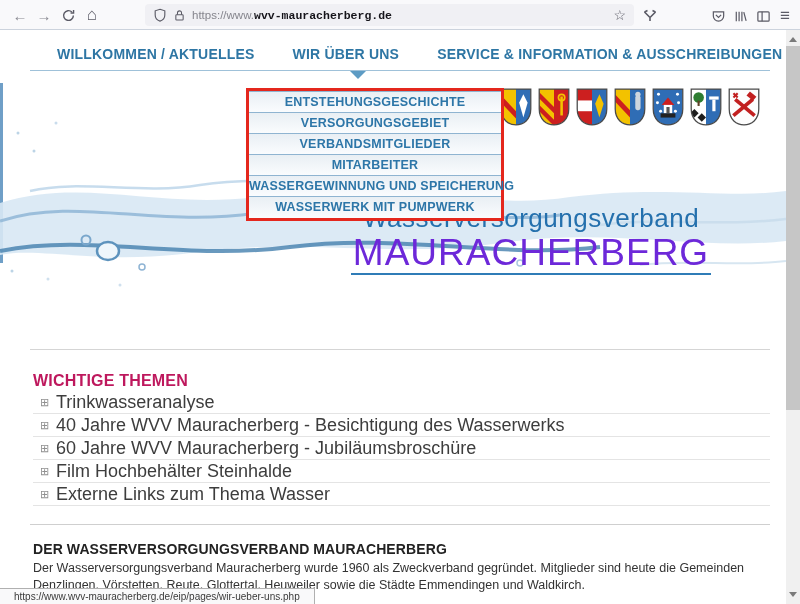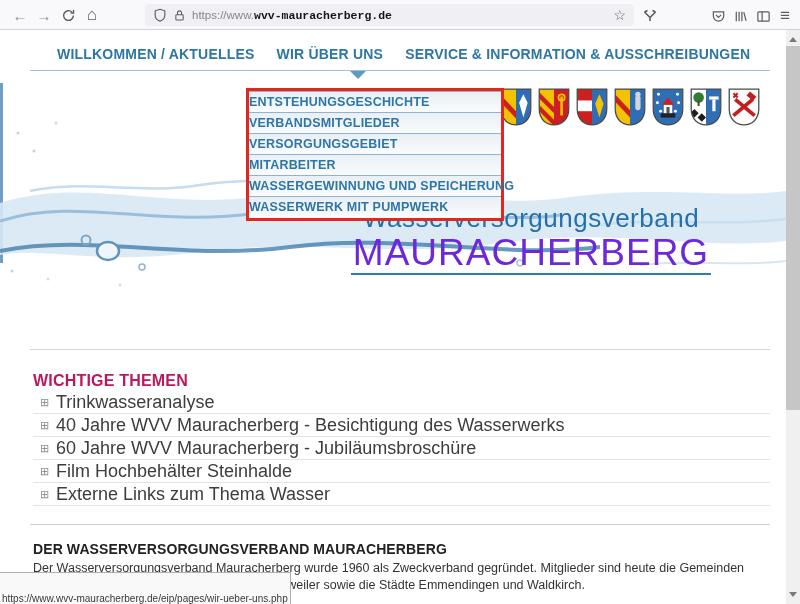--- a/index.html
+++ b/index.html
@@ -18,55 +18,55 @@
   .star { margin-left:auto; color:#5b5b66; font-size:14px; }
 
   
   .scrollbar { position:absolute; right:0; top:30px; width:14px; height:574px; background:#f0f0f0; z-index:35; }
   .scroll-arrow-up, .scroll-arrow-down { position:absolute; left:3px; width:0; height:0; border-left:4px solid transparent; border-right:4px solid transparent; }
   .scroll-arrow-up { top:7px; border-bottom:5px solid #7a7a7a; }
   .scroll-arrow-down { bottom:7px; border-top:5px solid #7a7a7a; }
   .scroll-thumb { position:absolute; left:0; top:16px; width:14px; height:364px; background:#c6c6c6; }
 
   
-  .sitenav { position:absolute; top:46px; left:57px; z-index:6; display:flex; gap:22px; }
+  .sitenav { position:absolute; top:46px; left:57px; z-index:6; display:flex; gap:38px; }
   .navitem { font-size:14px; font-weight:600; color:#2e76a4; letter-spacing:0.2px; white-space:nowrap; cursor:pointer; }
   .navrule { position:absolute; top:70px; left:30px; width:740px; height:1px; background:#9fc1d9; z-index:6; }
   .navcaret { position:absolute; top:71px; left:350px; width:0; height:0; border-left:8px solid transparent; border-right:8px solid transparent; border-top:8px solid #5d9bc4; z-index:6; }
 
   
   .header-art { position:absolute; top:75px; left:0; width:786px; height:218px; z-index:1; }
   .crest-row { position:absolute; top:88px; left:500px; display:flex; gap:6px; z-index:2; }
   .crest { width:32px; height:38px; }
 
   .site-title { position:absolute; top:203px; left:350px; width:362px; text-align:center; z-index:3; }
   .site-title-1 { font-size:26px; color:#2470ad; letter-spacing:0.5px; }
   .site-title-2 { font-size:37px; color:#6d28d9; letter-spacing:1px; margin-top:-2px; }
   .title-rule { position:absolute; top:273px; left:351px; width:360px; height:2px; background:#2f7cb7; z-index:3; }
 
   
   .dropdown { position:absolute; top:88px; left:246px; width:258px; z-index:10; border:3px solid #e4271d; background:#fff; border-top-width:3px; }
   .dd-inner { border-top:1px solid #8fb4d1; }
-  .dd-item { height:21px; line-height:21px; text-align:left; font-size:12.5px; font-weight:600; color:#2d76a8; letter-spacing:0.2px; background:linear-gradient(180deg,#e9eff4 0%,#fafcfe 100%); border-bottom:1px solid #8fb4d1; cursor:pointer; white-space:nowrap; }
+  .dd-item { height:21px; line-height:21px; text-align:center; font-size:12.5px; font-weight:600; color:#2d76a8; letter-spacing:0.2px; background:linear-gradient(180deg,#e9eff4 0%,#fafcfe 100%); border-bottom:1px solid #8fb4d1; cursor:pointer; white-space:nowrap; }
   .dd-item:last-child { border-bottom:none; }
 
   
   .main-heading { position:absolute; top:326px; left:0; width:786px; text-align:center; font-size:17px; font-weight:700; color:#1673b4; z-index:4; }
   .hr1 { position:absolute; top:349px; left:30px; width:740px; height:1px; background:#d5d5d5; }
   .topics-title { position:absolute; top:372px; left:33px; font-size:16px; font-weight:700; color:#be185d; letter-spacing:0.2px; }
   .topics { position:absolute; top:391px; left:33px; width:737px; }
   .topic-row { height:23px; display:flex; align-items:center; border-bottom:1px solid #e4e4e4; cursor:pointer; }
   .topic-plus { font-size:11px; color:#8f8f8f; width:16px; margin-left:7px; }
   .topic-label { font-size:18px; color:#3d3d3d; }
   .hr2 { position:absolute; top:524px; left:30px; width:740px; height:1px; background:#cfcfcf; }
   .about-title { position:absolute; top:541px; left:33px; font-size:14px; font-weight:700; color:#222; letter-spacing:0.1px; }
   .about-text { position:absolute; top:560px; left:33px; width:740px; font-size:12.5px; color:#333; line-height:17px; }
 
   
-  .statusbar { position:absolute; left:0; bottom:0; height:32px; background:#f9f9fa; border:1px solid #b0b0b0; border-left:none; border-bottom:none; display:inline-flex; align-items:flex-end; padding:0 2px; z-index:45; }
+  .statusbar { position:absolute; left:0; bottom:0; height:16px; background:#f9f9fa; border:1px solid #b0b0b0; border-left:none; border-bottom:none; display:inline-flex; align-items:center; padding:0 14px; z-index:45; }
   .statusbar span { font-size:10px; color:#3a3a3a; white-space:nowrap; }
 </style>
 </head>
 <body>
 
 <div id="stage">
 
   <div class="toolbar">
     <div class="tbtn" style="left:8px;color:#8a8a92;">←</div>
     <div class="tbtn" style="left:32px;color:#8a8a92;">→</div>
@@ -273,22 +273,22 @@
 
   <div class="site-title">
     <div class="site-title-1">Wasserversorgungsverband</div>
     <div class="site-title-2">MAURACHERBERG</div>
   </div>
   <div class="title-rule"></div>
 
   <div class="dropdown">
     <div class="dd-inner">
       <div class="dd-item">ENTSTEHUNGSGESCHICHTE</div>
+      <div class="dd-item">VERSORGUNGSGEBIET</div>
       <div class="dd-item">VERBANDSMITGLIEDER</div>
-      <div class="dd-item">VERSORGUNGSGEBIET</div>
       <div class="dd-item">MITARBEITER</div>
       <div class="dd-item">WASSERGEWINNUNG UND SPEICHERUNG</div>
       <div class="dd-item">WASSERWERK MIT PUMPWERK</div>
     </div>
   </div>
 
   <div class="hr1"></div>
 
   <div class="topics-title">WICHTIGE THEMEN</div>
   <div class="topics">

